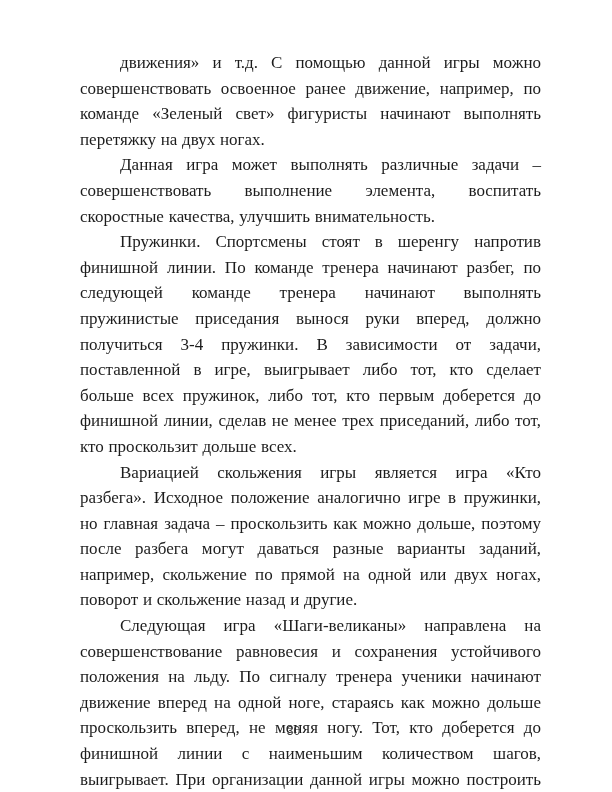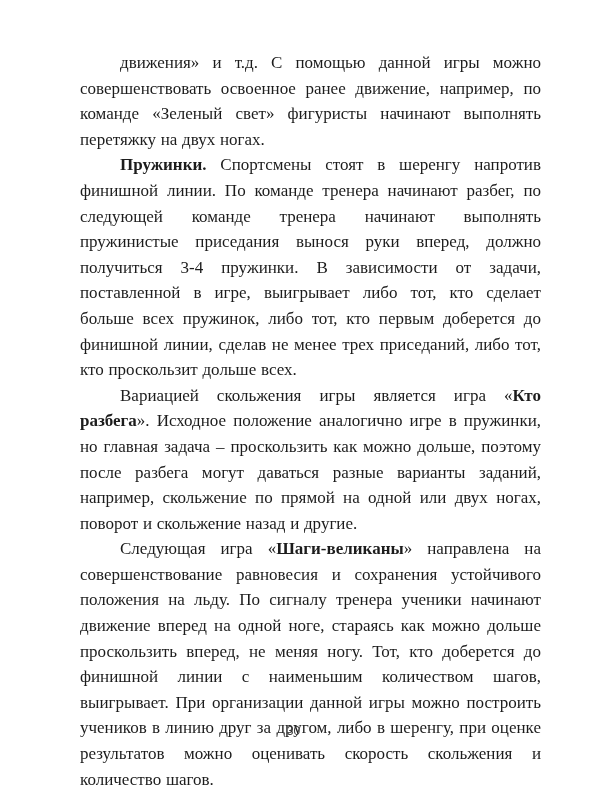--- a/index.html
+++ b/index.html
@@ -25,39 +25,40 @@
     color: #1c1c1c;
     text-align: justify;
   }
   .content p.para {
     margin: 0;
     padding: 0;
     text-indent: 40px;
     word-spacing: 0.5px;
   }
   .content .bold {
-    font-weight: bold;
+    font-weight: normal;
   }
   .footer {
     position: absolute;
     left: 63px;
     top: 724px;
     width: 461px;
     text-align: center;
     font-family: "Liberation Sans", sans-serif;
     font-size: 12px;
     color: #3a3a3a;
   }
 </style>
 </head>
 <body>
 
 <div class="page">
   <div class="content">
       <p class="para"><span>движения» и т.д. С помощью данной игры можно совершенствовать освоенное ранее движение, например, по команде «Зеленый свет» фигуристы начинают выполнять перетяжку на двух ногах.</span></p>
+      <p class="para"><span>Данная игра может выполнять различные задачи – совершенствовать выполнение элемента, воспитать скоростные качества, улучшить внимательность.</span></p>
       <p class="para"><span class="bold">Пружинки.</span><span> Спортсмены стоят в шеренгу напротив финишной линии. По команде тренера начинают разбег, по следующей команде тренера начинают выполнять пружинистые приседания вынося руки вперед, должно получиться 3-4 пружинки. В зависимости от задачи, поставленной в игре, выигрывает либо тот, кто сделает больше всех пружинок, либо тот, кто первым доберется до финишной линии, сделав не менее трех приседаний, либо тот, кто проскользит дольше всех.</span></p>
       <p class="para"><span>Вариацией скольжения игры является игра «</span><span class="bold">Кто разбега</span><span>». Исходное положение аналогично игре в пружинки, но главная задача – проскользить как можно дольше, поэтому после разбега могут даваться разные варианты заданий, например, скольжение по прямой на одной или двух ногах, поворот и скольжение назад и другие.</span></p>
       <p class="para"><span>Следующая игра «</span><span class="bold">Шаги-великаны</span><span>» направлена на совершенствование равновесия и сохранения устойчивого положения на льду. По сигналу тренера ученики начинают движение вперед на одной ноге, стараясь как можно дольше проскользить вперед, не меняя ногу. Тот, кто доберется до финишной линии с наименьшим количеством шагов, выигрывает. При организации данной игры можно построить учеников в линию друг за другом, либо в шеренгу, при оценке результатов можно оценивать скорость скольжения и количество шагов.</span></p>
     </div>
   <div class="footer">
     <span>30</span>
   </div>
 </div>
 
 </body></html>

